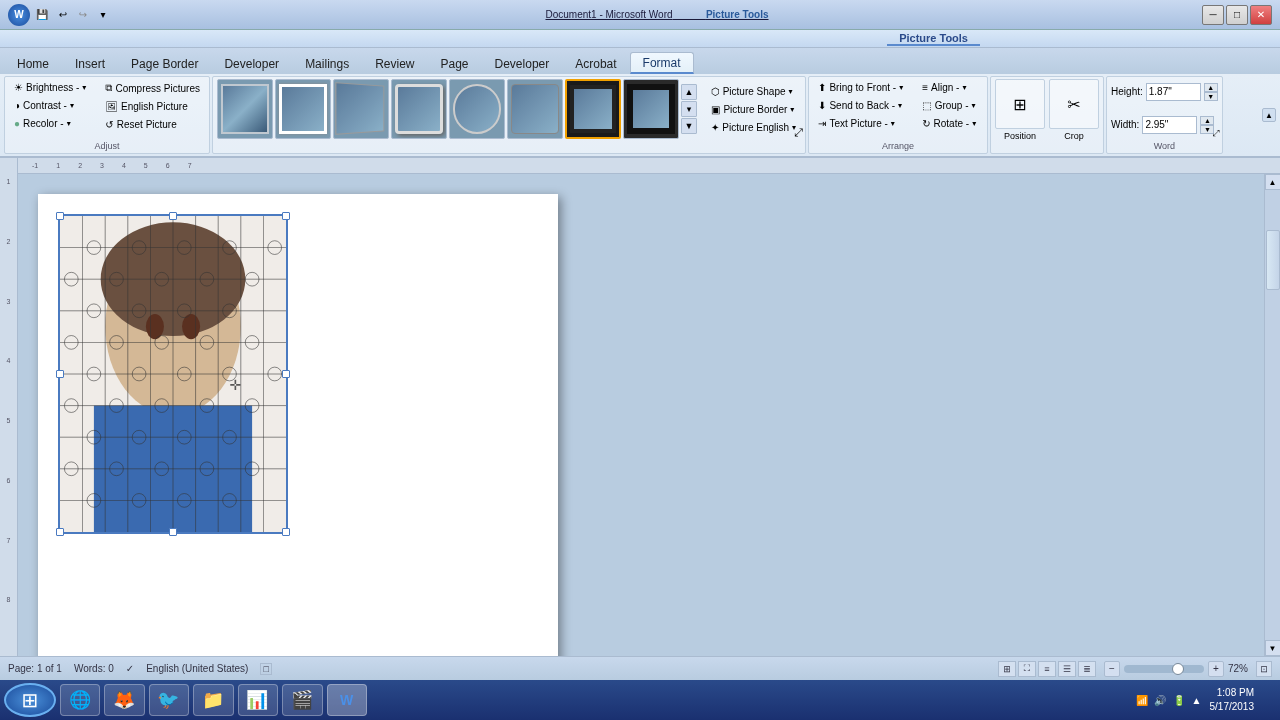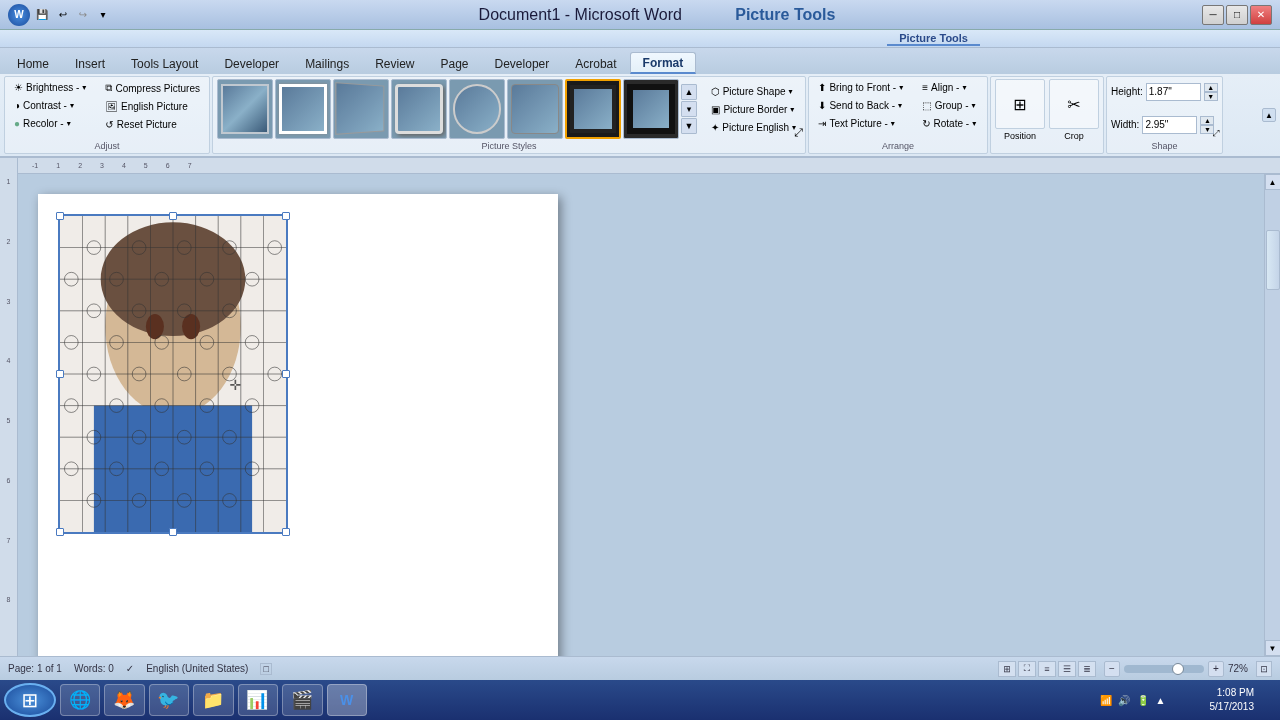--- a/index.html
+++ b/index.html
@@ -9,21 +9,21 @@
     .title-bar {
       background: linear-gradient(to bottom, #c9d9f0, #a8c0e0);
       height: 30px;
       display: flex;
       align-items: center;
       justify-content: space-between;
       padding: 0 8px;
       border-bottom: 1px solid #8aa;
     }
     .title-bar-left { display: flex; align-items: center; gap: 4px; }
-    .title-bar-center { font-size: 16px; color: #1a1a3a; font-weight: normal; }
+    .title-bar-center { font-size: 10px; color: #1a1a3a; font-weight: normal; text-decoration: underline; }
     .title-bar-right { display: flex; align-items: center; gap: 2px; }
     .win-btn { width: 22px; height: 20px; display: flex; align-items: center; justify-content: center; border: 1px solid #777; background: linear-gradient(to bottom, #e8e8e8, #d0d0d0); cursor: pointer; font-size: 10px; border-radius: 2px; }
     .win-btn.close { background: linear-gradient(to bottom, #f08080, #d04040); color: white; }
     .quick-access { display: flex; align-items: center; gap: 2px; }
     .qa-btn { width: 18px; height: 18px; display: flex; align-items: center; justify-content: center; cursor: pointer; font-size: 10px; }
 
     
     .ctx-label-bar {
       height: 18px;
       background: linear-gradient(to bottom, #d9e8f8, #c4d8f0);
@@ -63,21 +63,21 @@
       border-bottom: none;
       border-radius: 3px 3px 0 0;
       color: #222;
       height: 22px;
       display: flex;
       align-items: center;
     }
     .tab.active {
       background: linear-gradient(to bottom, #f0f8ff, #e4f0f8);
       border-color: #aabbd0;
-      font-weight: bold;
+      font-weight: normal;
       color: #1a3a6a;
     }
 
     
     .ribbon-content {
       display: flex;
       align-items: stretch;
       padding: 2px 4px;
       height: 82px;
       gap: 2px;
@@ -280,21 +280,21 @@
     .taskbar-btn.active { background: rgba(255,255,255,0.3); }
     .taskbar-right {
       margin-left: auto;
       display: flex;
       align-items: center;
       gap: 8px;
       color: white;
       font-size: 10px;
     }
     .sys-tray { display: flex; align-items: center; gap: 6px; }
-    .clock { text-align: right; line-height: 1.4; margin-left: 36px; }
+    .clock { text-align: right; line-height: 1.4; }
 
     
     .dd-arrow { font-size: 8px; }
 
     .ribbon-separator { width: 1px; background: #c0d0e0; margin: 2px 2px; }
 
     
     .doc-container {
       display: flex;
       flex-direction: row;
@@ -337,21 +337,21 @@
 </div>
 
 <div class="ctx-label-bar">
   <div class="ctx-label">Picture Tools</div>
 </div>
 
 <div class="ribbon">
   <div class="tab-row">
     <div class="tab">Home</div>
     <div class="tab">Insert</div>
-    <div class="tab">Tools Layout</div>
+    <div class="tab">Page Border</div>
     <div class="tab">Developer</div>
     <div class="tab">Mailings</div>
     <div class="tab">Review</div>
     <div class="tab">Page</div>
     <div class="tab">Developer</div>
     <div class="tab">Acrobat</div>
     <div class="tab active" style="color:#1a3a6a;border-bottom:2px solid #5a8ace;">Format</div>
   </div>
 
   <div class="ribbon-content">
@@ -454,21 +454,20 @@
           </div>
           <div class="ribbon-btn-small">
             <span>✦</span>
             <span>Picture English</span>
             <span class="dd-arrow">▾</span>
           </div>
         </div>
 
         <div style="position:absolute;bottom:14px;right:2px;">⤢</div>
       </div>
-      <div class="ribbon-group-label">Picture Styles</div>
     </div>
 
     <div class="ribbon-group" style="min-width:180px;">
       <div class="ribbon-group-content">
         <div class="small-group">
           <div class="ribbon-btn-small">
             <span>⬆</span>
             <span>Bring to Front -</span>
             <span class="dd-arrow">▾</span>
           </div>
@@ -530,21 +529,21 @@
         </div>
         <div class="size-field">
           <span>Width:</span>
           <input class="size-input" type="text" value="2.95&quot;" style="">
           <div class="size-spinner">
             <div class="spin-btn">▲</div>
             <div class="spin-btn">▼</div>
           </div>
         </div>
       </div>
-      <div class="ribbon-group-label">Shape</div>
+      <div class="ribbon-group-label">Word</div>
       <div style="position:absolute;bottom:14px;right:2px;font-size:9px;cursor:pointer;">⤢</div>
     </div>
 
     <div style="margin-left:auto;display:flex;align-items:center;">
       <div style="width:14px;height:14px;background:#d0dff0;border:1px solid #aabbd0;display:flex;align-items:center;justify-content:center;font-size:8px;cursor:pointer;border-radius:2px;">▲</div>
     </div>
   </div>
 </div>
 
 <div class="doc-container">

